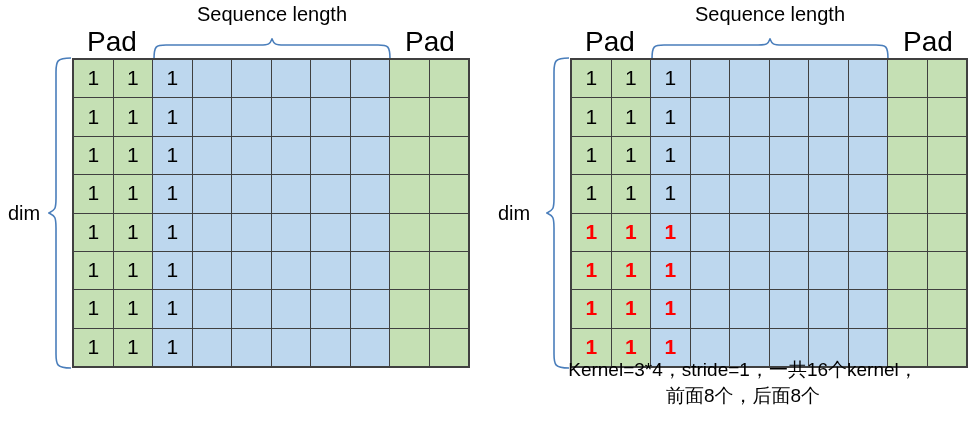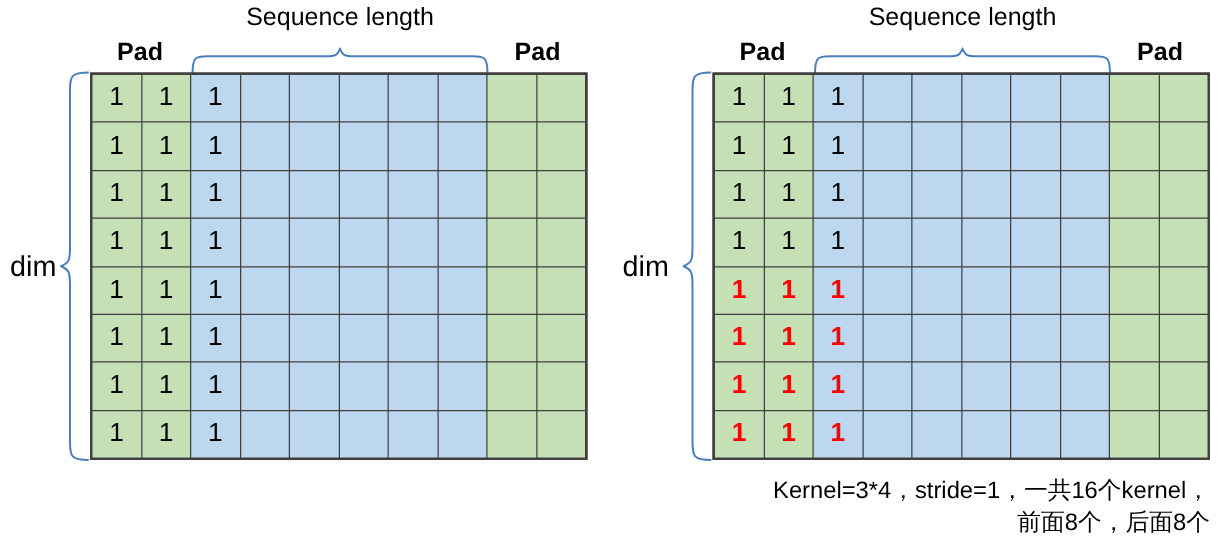--- a/index.html
+++ b/index.html
@@ -29,29 +29,28 @@
     position: absolute;
     top: 2px;
     font-size: 20px;
     line-height: 24px;
     white-space: nowrap;
     text-align: center;
   }
   .pad-label {
     position: absolute;
     top: 30px;
-    font-size: 20px;
+    font-size: 28px;
     line-height: 24px;
     white-space: nowrap;
     text-align: center;
-    font-weight: bold;
   }
   .dim-label {
     position: absolute;
-    font-size: 23px;
+    font-size: 20px;
     line-height: 24px;
     white-space: nowrap;
   }
 
   
   .brace-top {
     position: absolute;
     top: 38px;
   }
   .brace-left {
@@ -392,15 +391,15 @@
       </div>
       <div class="cell seq red"></div>
       <div class="cell seq red"></div>
       <div class="cell seq red"></div>
       <div class="cell seq red"></div>
       <div class="cell seq red"></div>
       <div class="cell pad red"></div>
       <div class="cell pad red"></div>
     </div>
 
-  <div class="caption" style="left:28px; top:380px; width:450px;text-align:right;">Kernel=3*4，stride=1，一共16个kernel，
+  <div class="caption" style="left:28px; top:357px; width:450px;">Kernel=3*4，stride=1，一共16个kernel，
 前面8个，后面8个</div>
 </div>
 
 </body></html>

